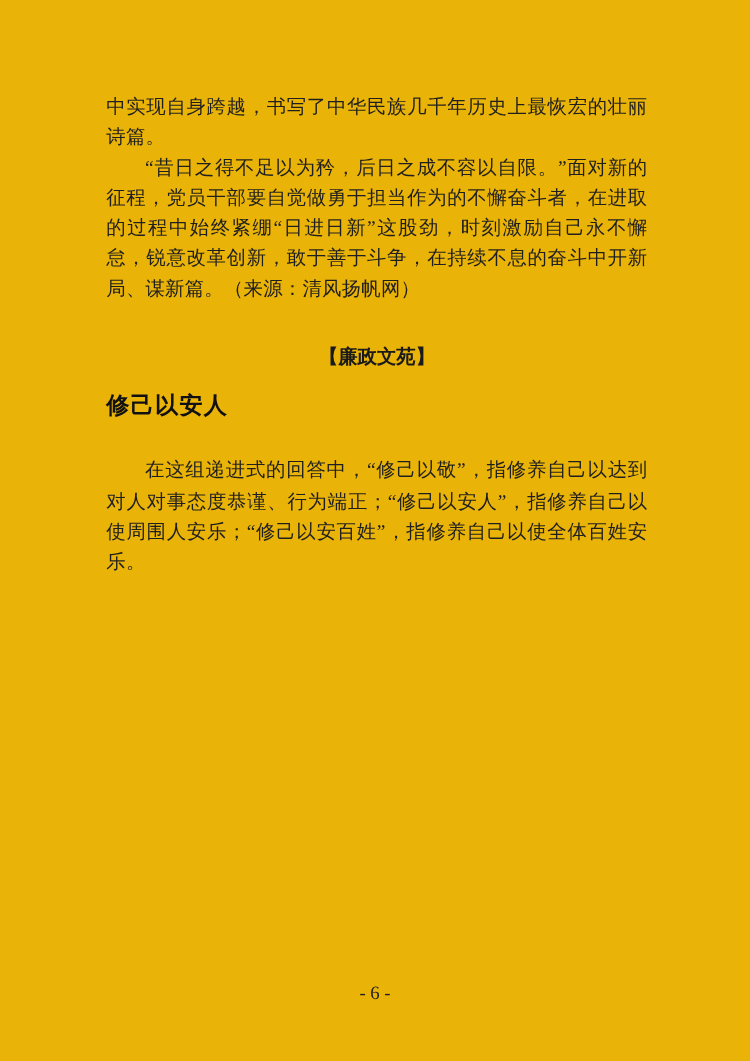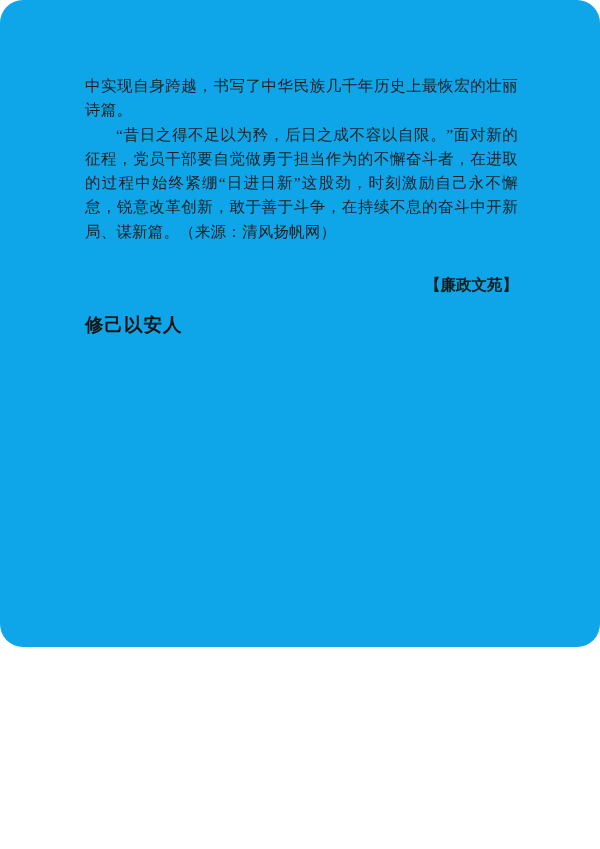--- a/index.html
+++ b/index.html
@@ -3,26 +3,25 @@
 <meta charset="utf-8">
 <style>
   html, body {
     margin: 0;
     padding: 0;
     background: #ffffff;
   }
   .page {
     position: relative;
     width: 600px;
-    height: 647px;
-    background: #0ea5e9;
+    height: 849px;
+    background: #eab308;
     overflow: hidden;
     font-family: "Liberation Serif", "DejaVu Serif", serif;
     color: #1f1f1f;
-    border-radius: 23px;
   }
   .content {
     position: absolute;
     left: 85px;
     top: 74px;
     width: 433px;
   }
   .body-p {
     margin: 0;
     font-size: 15.5px;
@@ -34,21 +33,21 @@
   .body-p.no-indent {
     text-indent: 0;
   }
   .section-header {
     margin: 29px 0 0 0;
     font-family: "DejaVu Sans", "Liberation Sans", sans-serif;
     font-size: 15.5px;
     line-height: 24.3px;
     font-weight: 600;
     color: #1a1a1a;
-    text-align: right;
+    text-align: center;
   }
   .article-title {
     margin: 14px 0 26px 0;
     font-family: "DejaVu Sans", "Liberation Sans", sans-serif;
     font-size: 18.5px;
     line-height: 28px;
     font-weight: 700;
     color: #111111;
     text-align: left;
     letter-spacing: 1px;
@@ -66,15 +65,16 @@
 </style>
 </head>
 <body>
 
 <div class="page">
   <div class="content">
     <p class="body-p no-indent">中实现自身跨越，书写了中华民族几千年历史上最恢宏的壮丽诗篇。</p>
     <p class="body-p">“昔日之得不足以为矜，后日之成不容以自限。”面对新的征程，党员干部要自觉做勇于担当作为的不懈奋斗者，在进取的过程中始终紧绷“日进日新”这股劲，时刻激励自己永不懈怠，锐意改革创新，敢于善于斗争，在持续不息的奋斗中开新局、谋新篇。（来源：清风扬帆网）</p>
     <h2 class="section-header">【廉政文苑】</h2>
     <h1 class="article-title">修己以安人</h1>
+    <p class="body-p">在这组递进式的回答中，“修己以敬”，指修养自己以达到对人对事态度恭谨、行为端正；“修己以安人”，指修养自己以使周围人安乐；“修己以安百姓”，指修养自己以使全体百姓安乐。</p>
   </div>
   <div class="page-number">- 6 -</div>
 </div>
 
 </body></html>

